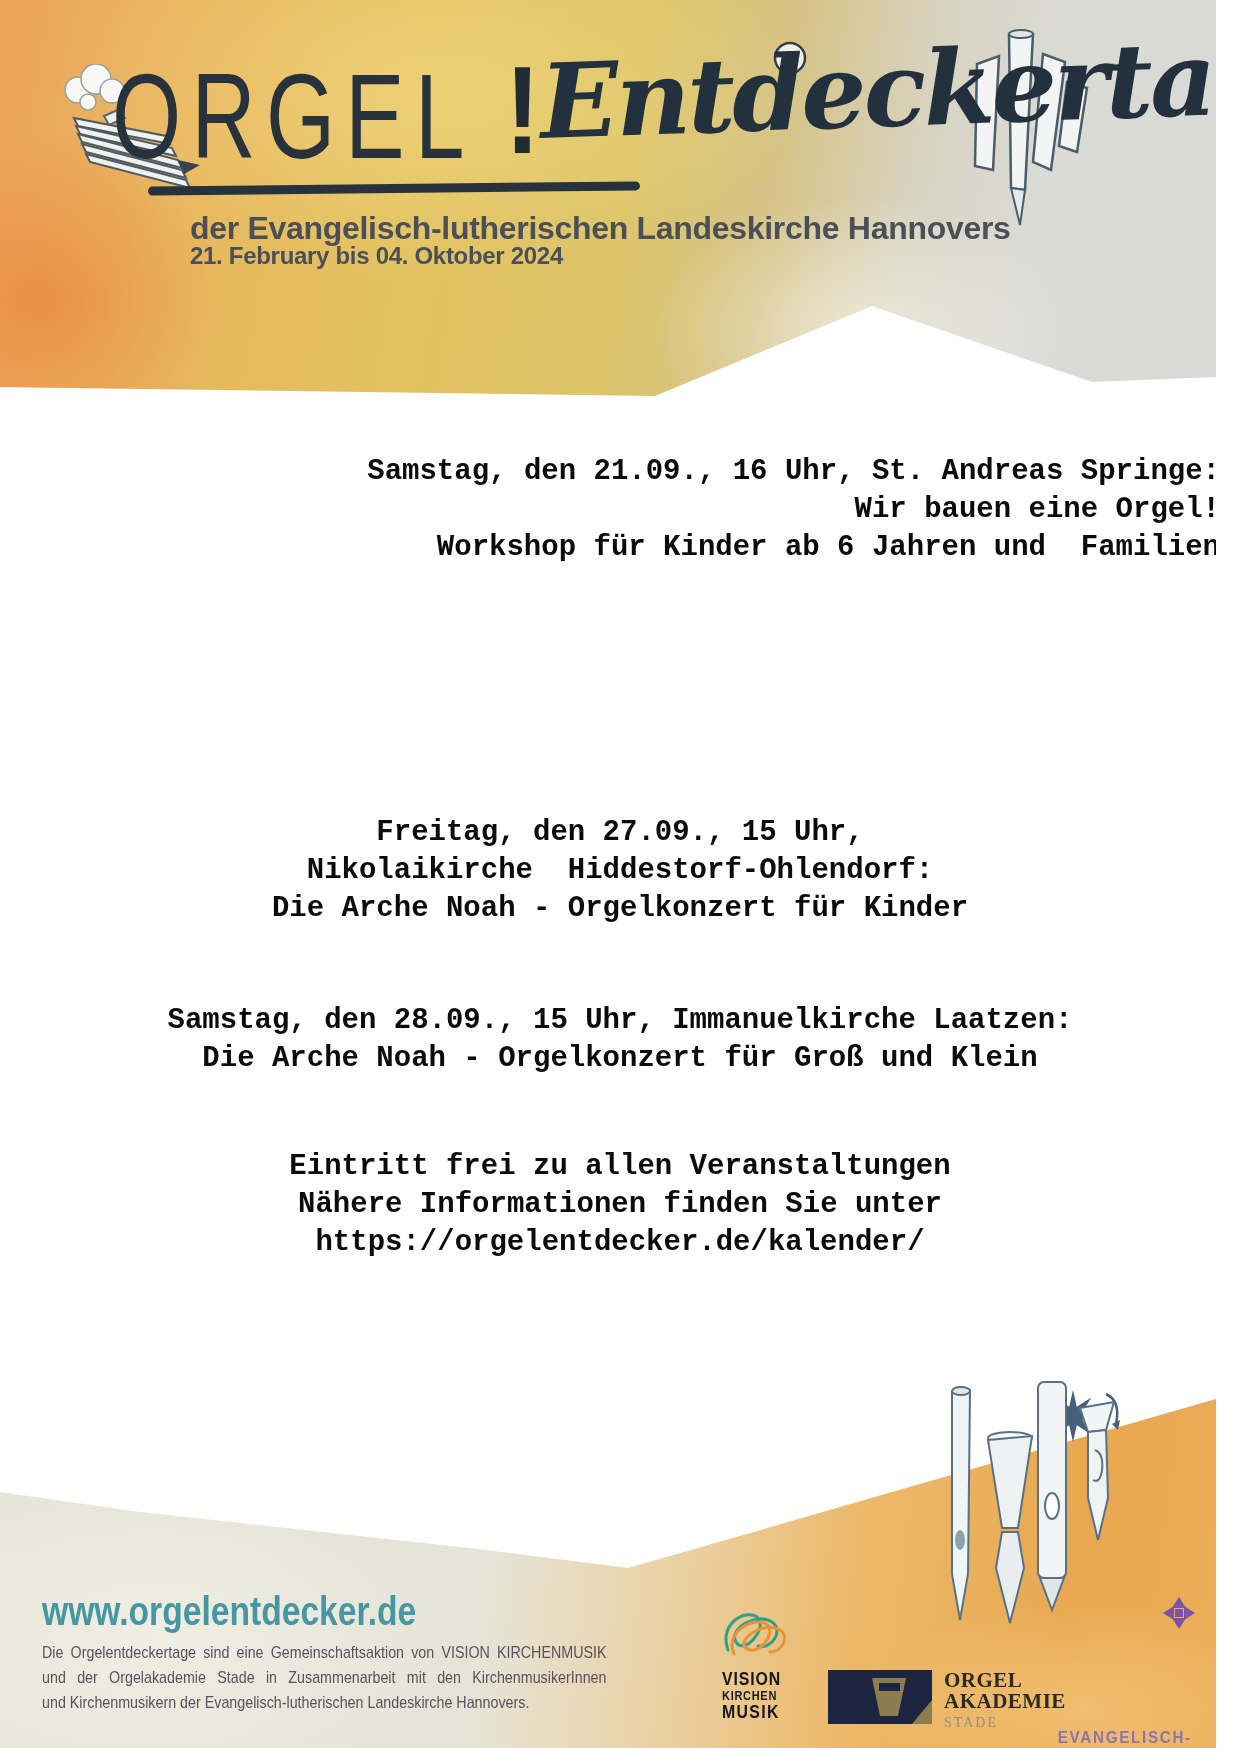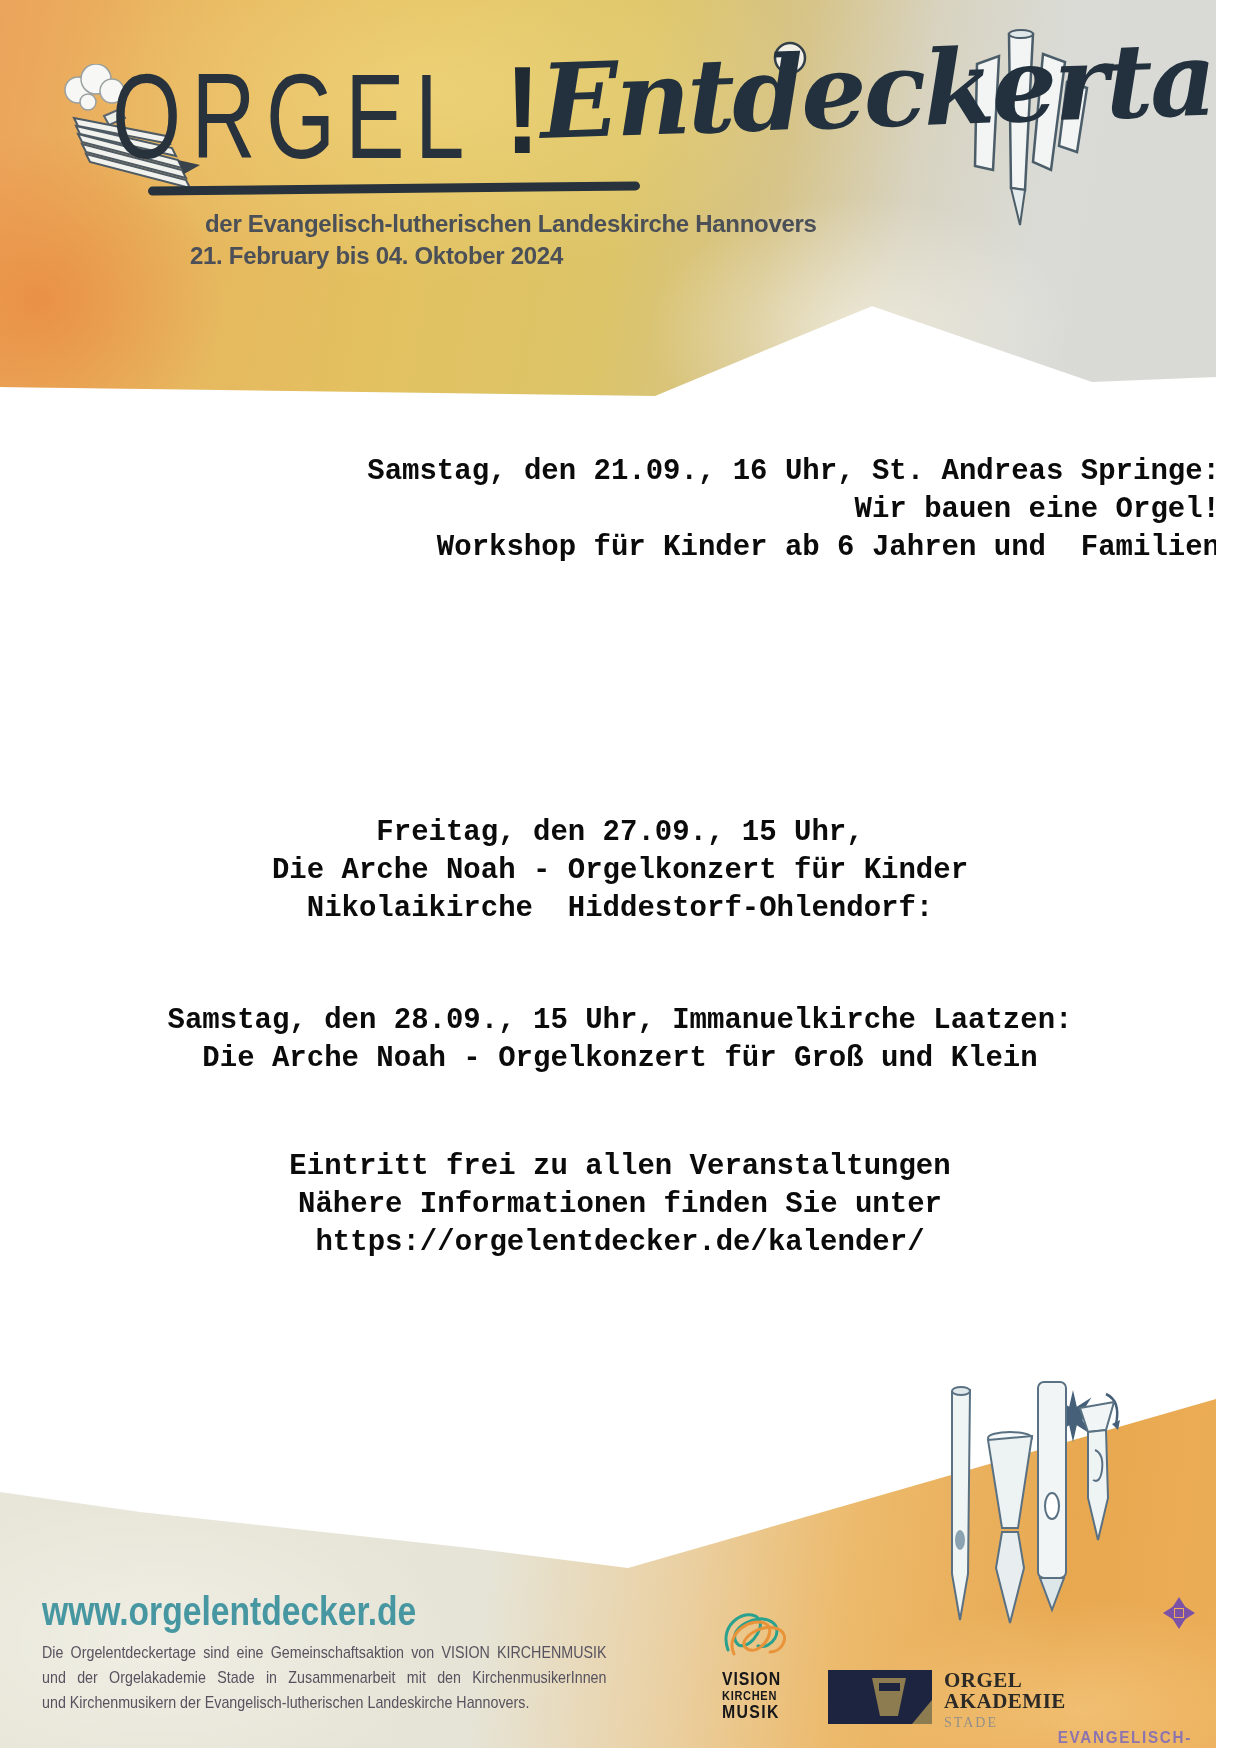--- a/index.html
+++ b/index.html
@@ -17,21 +17,21 @@
   }
   .t-orgel { position:absolute; left:112px; top:56px; z-index:3; font-size:120px; line-height:1;
     letter-spacing:14px; transform:scaleX(.74); transform-origin:left top; color:#27323d; font-weight:400; }
   .t-bang { position:absolute; left:505px; top:48px; z-index:3; font-size:124px; line-height:1;
     font-weight:700; transform:scaleX(.85); transform-origin:left top; color:#1f2a33; }
   .t-script { position:absolute; left:540px; top:26px; z-index:4; font-size:103px; line-height:1.2;
     font-family:"DejaVu Serif", serif; font-style:italic; font-weight:700; letter-spacing:-3px;
     transform:rotate(-2deg); color:#22313d; }
   .t-underline { position:absolute; left:148px; top:184px; z-index:2; width:492px; height:9px;
     background:#27323d; border-radius:5px; transform:rotate(-.6deg); }
-  .hdr-sub  { position:absolute; left:205px; top:210px; z-index:3; font-size:24px; font-weight:700;
+  .hdr-sub  { position:absolute; left:190px; top:210px; z-index:3; font-size:32px; font-weight:700;
     color:#4b5058; letter-spacing:-.3px; }
   .hdr-date { position:absolute; left:190px; top:242px; z-index:3; font-size:24px; font-weight:700;
     color:#4b5058; letter-spacing:-.3px; }
   .bellows { position:absolute; left:48px; top:64px; z-index:2; }
   .pipes-header { position:absolute; left:925px; top:20px; z-index:1; }
   .stop-knob { position:absolute; left:770px; top:38px; z-index:2; }
 
   
   .main-heading { position:absolute; left:20px; top:414px; width:1200px; text-align:center;
     font-size:36px; font-weight:700; color:#121212; letter-spacing:-.5px; }
@@ -128,22 +128,22 @@
 
   <div class="event e1">
     <div class="event-line">Samstag, den 21.09., 16 Uhr, St. Andreas Springe:</div>
     <div class="event-line">Wir bauen eine Orgel!</div>
     <div class="event-line">Workshop für Kinder ab 6 Jahren und  Familien</div>
   </div>
 
 
   <div class="event e3">
     <div class="event-line">Freitag, den 27.09., 15 Uhr,</div>
+    <div class="event-line">Nikolaikirche  Hiddestorf-Ohlendorf:</div>
     <div class="event-line">Die Arche Noah - Orgelkonzert für Kinder</div>
-    <div class="event-line">Nikolaikirche  Hiddestorf-Ohlendorf:</div>
   </div>
 
   <div class="event e4">
     <div class="event-line">Samstag, den 28.09., 15 Uhr, Immanuelkirche Laatzen:</div>
     <div class="event-line">Die Arche Noah - Orgelkonzert für Groß und Klein</div>
   </div>
 
   <div class="info-block">
     <div class="info-line">Eintritt frei zu allen Veranstaltungen</div>
     <div class="info-line">Nähere Informationen finden Sie unter</div>

